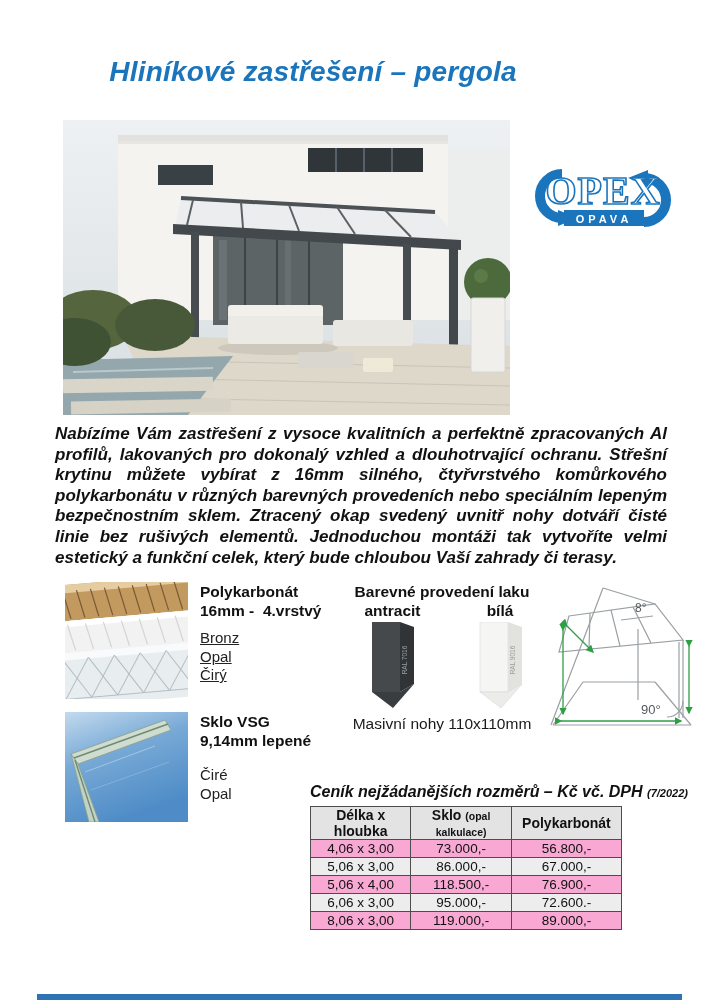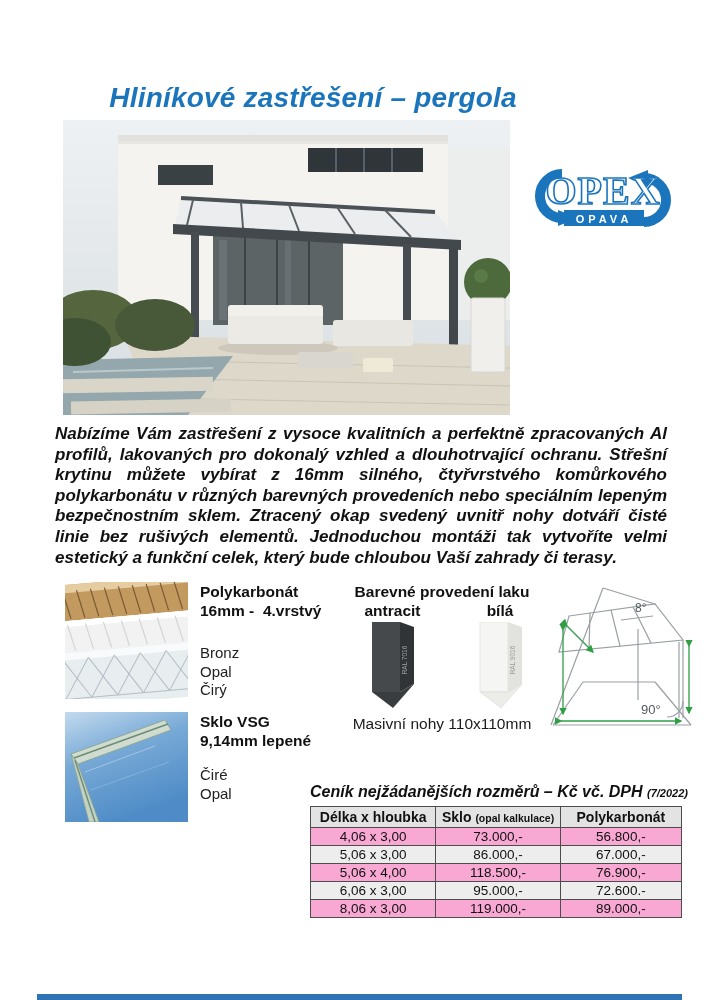--- a/index.html
+++ b/index.html
@@ -1,43 +1,43 @@
 <!DOCTYPE html>
 <html><head>
 <meta charset="utf-8">
 <style>
   html,body{margin:0;padding:0;background:#ffffff;}
   .page{position:relative;width:707px;height:1000px;background:#ffffff;overflow:hidden;
         font-family:"Liberation Sans",sans-serif;color:#1a1a1a;}
   .abs{position:absolute;}
   .pre{white-space:pre-wrap;}
   .page-title{left:0;top:56px;width:626px;text-align:center;
-      font-size:28px;font-weight:bold;font-style:italic;color:#1b75bc;letter-spacing:0.2px;margin-top:26px;}
+      font-size:28px;font-weight:bold;font-style:italic;color:#1b75bc;letter-spacing:0.2px;}
   .photo{left:63px;top:120px;width:447px;height:295px;}
   .logo{left:524px;top:160px;width:158px;height:76px;}
   .contact{left:510px;top:246px;width:188px;text-align:center;font-size:14px;line-height:19px;color:#1c1c1c;}
   .intro{left:55px;top:424px;width:612px;font-size:17px;line-height:20.6px;font-weight:bold;
       font-style:italic;text-align:justify;color:#111;}
   .sec-title{font-size:15.5px;font-weight:bold;line-height:19px;color:#111;}
   .sec-opts{font-size:15px;line-height:18.5px;color:#222;}
   .poly-img{left:65px;top:582px;width:123px;height:117px;}
   .poly-text{left:200px;top:582px;width:140px;}
   .paint-title{left:342px;top:582px;width:200px;text-align:center;}
   .paint-opt-left{left:345px;top:601px;width:95px;text-align:center;}
   .paint-opt-right{left:455px;top:601px;width:90px;text-align:center;}
   .post-a{left:362px;top:622px;width:60px;height:90px;}
   .post-b{left:470px;top:622px;width:60px;height:90px;}
   .paint-caption{left:342px;top:715px;width:200px;text-align:center;font-size:15.5px;font-weight:normal;}
   .diagram{left:543px;top:582px;width:162px;height:155px;}
   .glass-img{left:65px;top:712px;width:123px;height:110px;}
   .glass-text{left:200px;top:712px;width:140px;}
-  .opts-gap{margin-top:24px;}
+  .opts-gap{margin-top:9px;text-decoration:underline;}
   .pricing-title{left:310px;top:783px;width:390px;font-size:16px;font-weight:bold;font-style:italic;color:#111;}
   .pricing-note{font-size:11px;}
-  table.price{position:absolute;left:310px;top:806px;width:372px;border-collapse:collapse;
+  table.price{position:absolute;left:310px;top:806px;width:312px;border-collapse:collapse;
       font-size:13.5px;color:#111;}
   table.price th,table.price td{border:1px solid #4d4d4d;text-align:center;padding:0;}
   table.price th{height:20px;background:#e3e3e3;font-size:14px;font-weight:bold;}
   table.price td{height:17px;background:#f9a8d4;}
   table.price tr.alt td{background:#ededed;}
   .th-note{font-size:10.5px;font-weight:bold;}
   .note{left:55px;top:836px;width:255px;font-size:15px;line-height:19px;font-style:italic;
       text-align:justify;color:#1a1a1a;}
   .footer-bar{left:37px;top:994px;width:645px;height:6px;background:#2e74b5;}
 </style>

